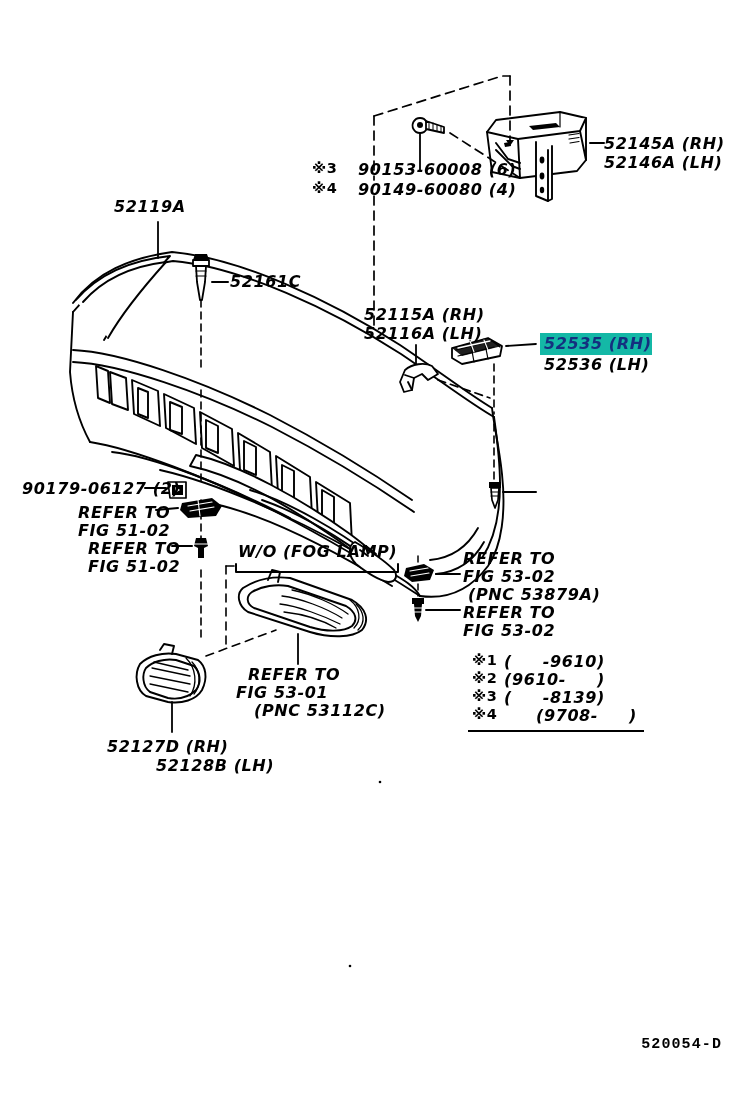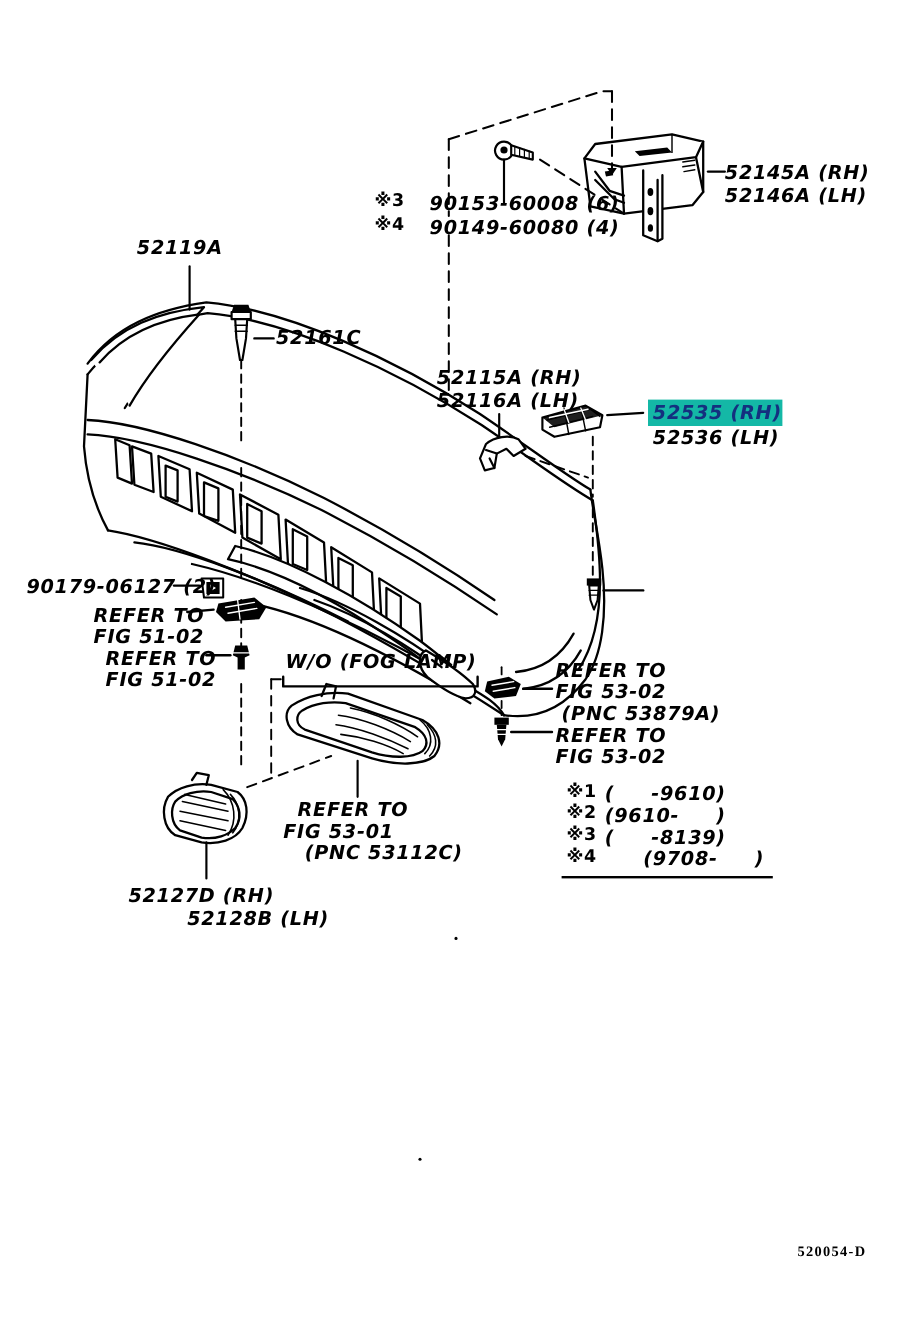--- a/index.html
+++ b/index.html
@@ -38,25 +38,25 @@
   .s14 { font-size: 14.5px; }
   .hl {
     background: #14b8a6;
     color: #14307f;
     padding: 1px 0 2px 4px;
   }
   .footer-num {
     position: absolute;
     right: 34px;
     top: 1036px;
-    font-size: 12px;
+    font-size: 15px;
     font-weight: bold;
     letter-spacing: 1.1px;
     color: #000;
-    font-family: Liberation Serif, serif;
+    font-family: Liberation Mono, monospace;
   }
   .legend-rule {
     position: absolute;
     background: #000;
     height: 2px;
   }
 </style>
 </head>
 <body>
 

